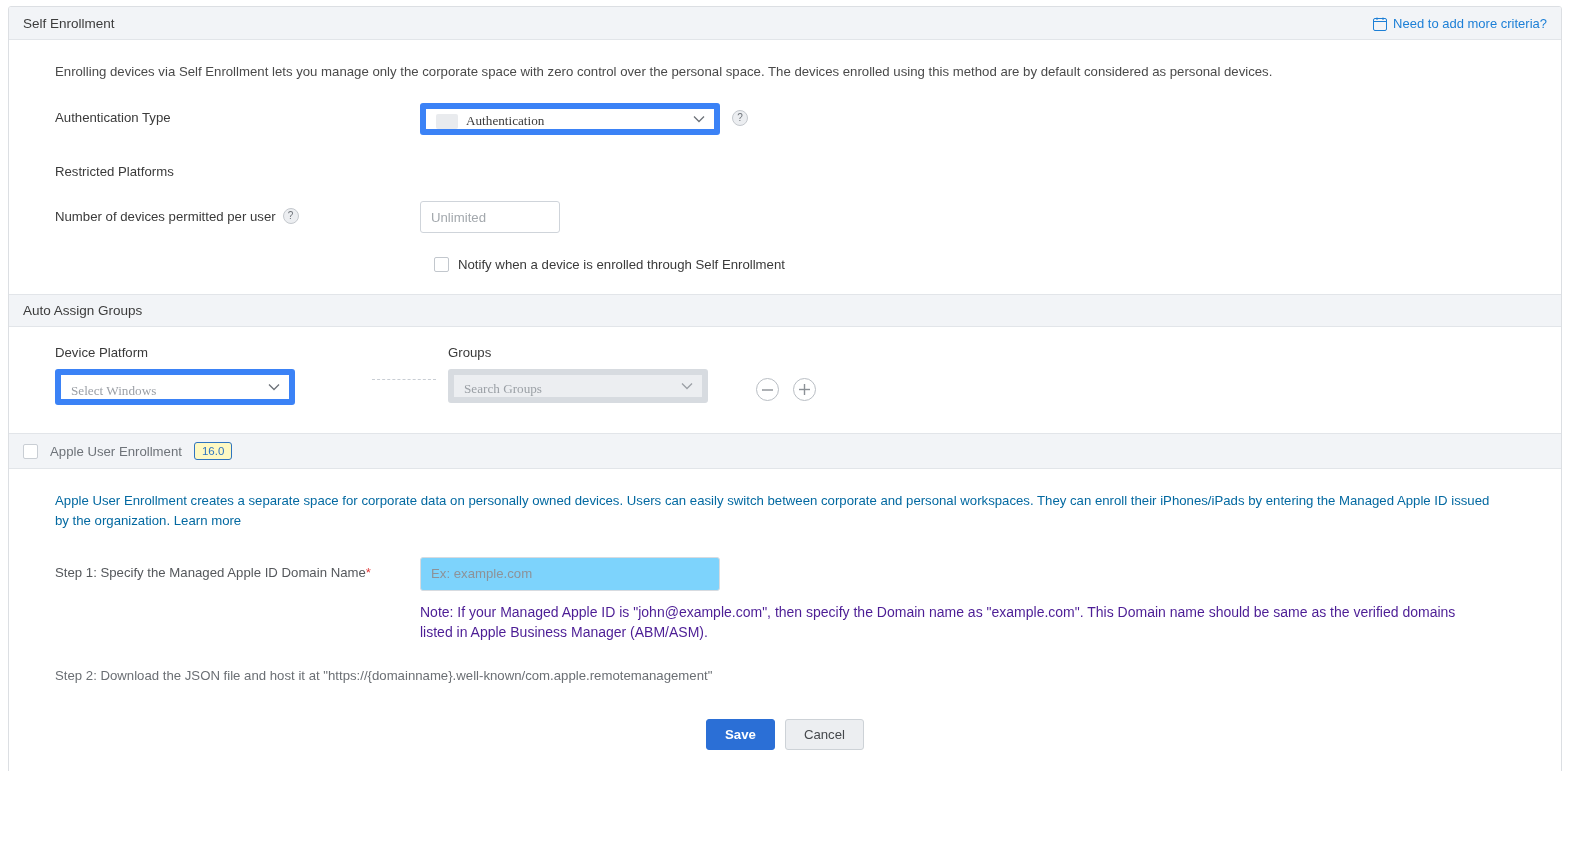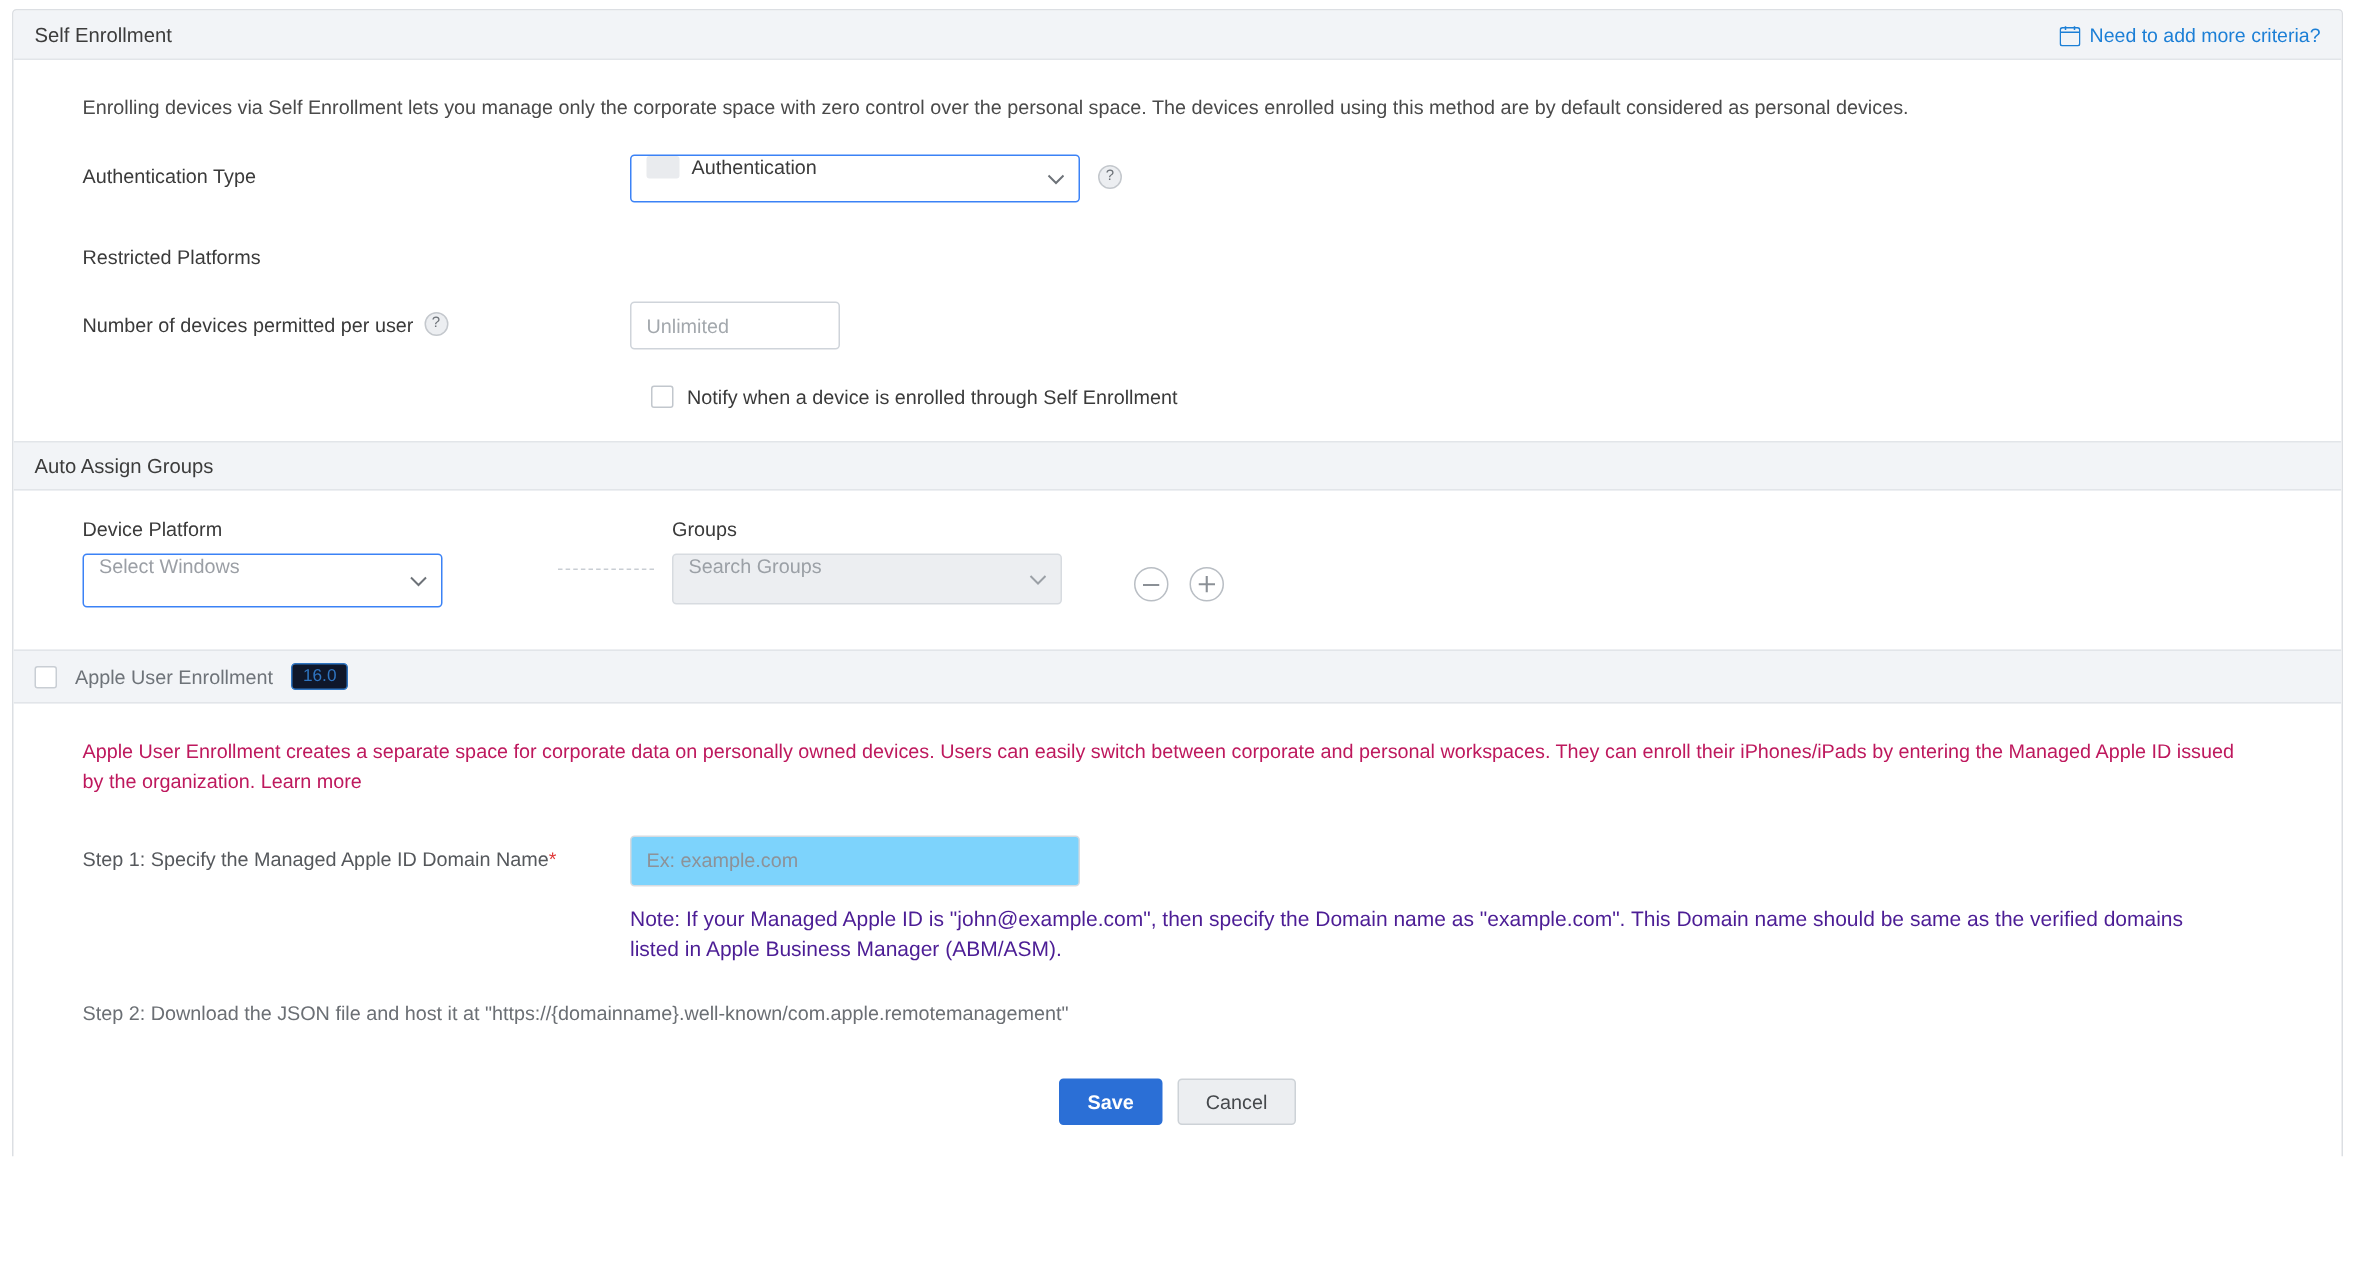--- a/index.html
+++ b/index.html
@@ -93,30 +93,31 @@
     color: #6d7278;
     font-size: 10px;
     line-height: 1;
     cursor: pointer;
   }
 
   
   .select {
     width: 300px;
     height: 32px;
-    border: 1px solid #3b82f6;
+    border: 6px solid #3b82f6;
     border-radius: 3px;
     background: #fff;
     display: flex;
-    align-items: flex-start;
+    align-items: flex-end;
     padding: 0 10px;
     font-size: 13.2px;
     color: #3a3a3a;
     cursor: pointer;
     position: relative;
+    font-family: Liberation Serif, serif;
   }
   .select .chev {
     position: absolute;
     right: 9px; top: 50%;
     transform: translateY(-50%);
   }
   .select .swatch {
     width: 22px; height: 15px;
     background: #e9ebee;
     border-radius: 2px;
@@ -244,27 +245,27 @@
     gap: 12px;
   }
   .aue-bar .cbx { border-color: #c9ced4; }
   .aue-label { font-size: 13.2px; color: #6e7379; }
   .ver-badge {
     border: 1px solid #2f74c0;
     color: #2f74c0;
     border-radius: 3px;
     font-size: 11.5px;
     padding: 2px 7px;
-    background: #0f172a;
+    background: #fef9c3;
   }
 
   .aue-desc {
     padding: 22px 56px 0 32px;
     font-size: 13.2px;
-    color: #be185d;
+    color: #0369a1;
     line-height: 1.5;
   }
 
   .step-row {
     display: flex;
     align-items: flex-start;
     padding-left: 32px;
     margin-top: 26px;
   }
   .step-label {

